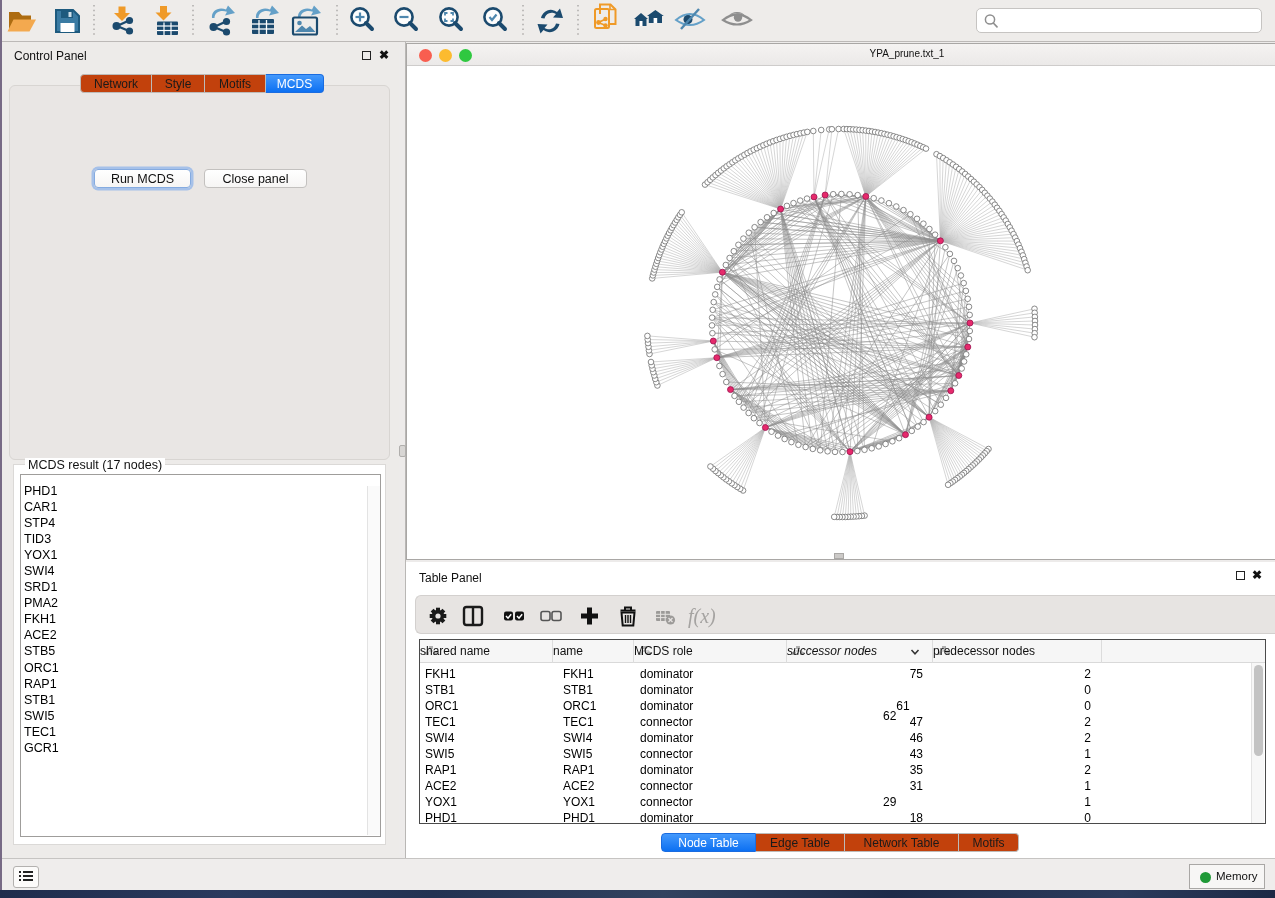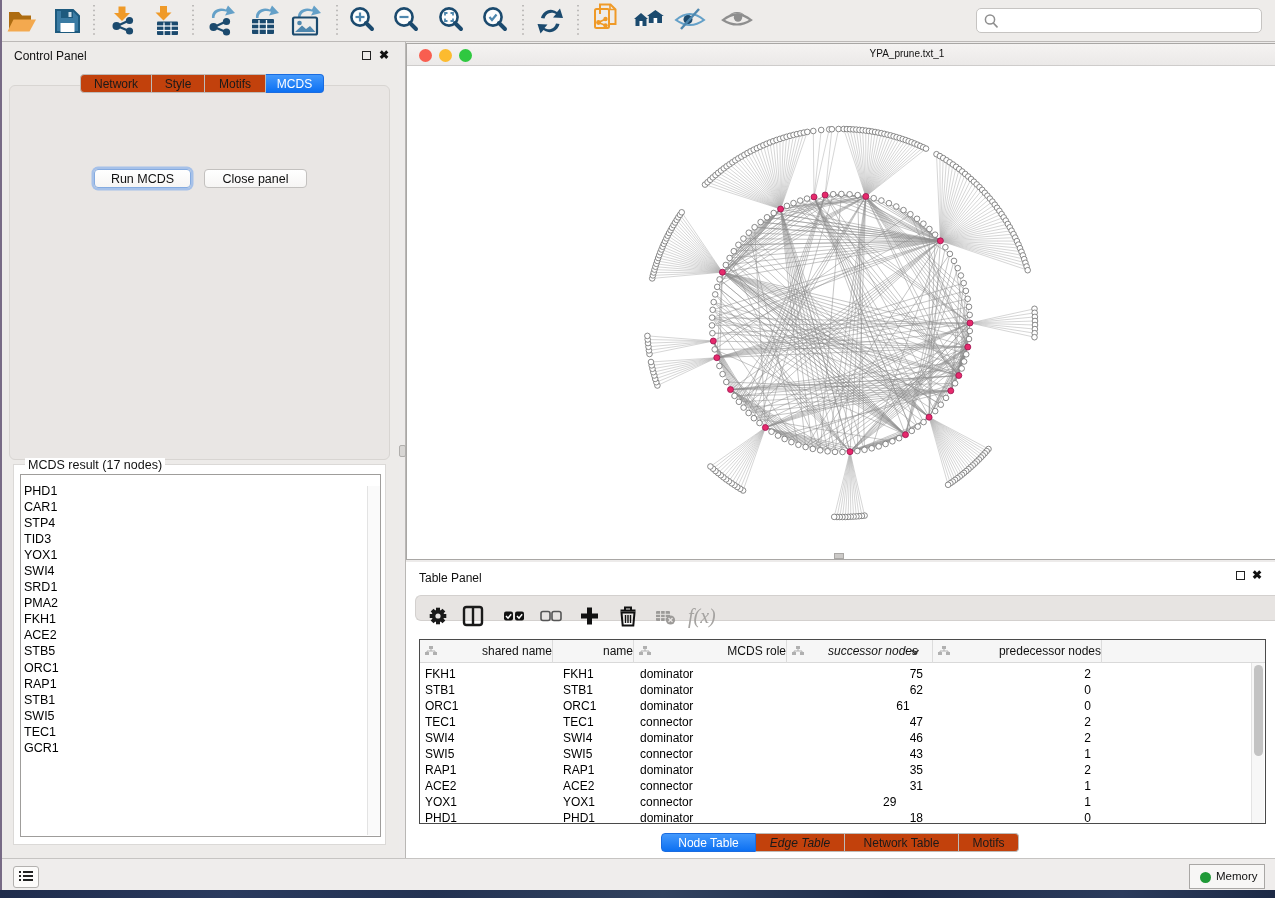--- a/index.html
+++ b/index.html
@@ -55,32 +55,32 @@
 
 #netwin { left:406px; top:43px; width:869px; height:517px; background:#fff; border:1px solid #a9a7a5; border-right:none; }
 #nettitle { position:absolute; left:0; top:0; width:100%; height:22px; background:linear-gradient(#f5f3f2,#ebe9e8); border-bottom:1px solid #cecccb; }
 #nettitle .tl { position:absolute; top:5px; width:13px; height:13px; border-radius:50%; }
 #nettitle .name { position:absolute; left:400px; top:4px; width:200px; text-align:center; font-size:10px; color:#111; }
 #netgrip { left:834px; top:553px; width:10px; height:6px; background:#cccac8; border:1px solid #aaa8a6; }
 
 
 #tpanel { left:406px; top:562px; width:869px; height:296px; background:#ffffff; }
 #tpanel .ptitle { position:absolute; left:13px; top:9px; font-size:12px; color:#111; }
-#ttools { position:absolute; left:9px; top:33px; width:860px; height:26px; background:#e7e4e2; border:1px solid #d3d0ce; border-radius:6px 0 0 6px; border-right:none;text-align:center; }
+#ttools { position:absolute; left:9px; top:33px; width:860px; height:39px; background:#e7e4e2; border:1px solid #d3d0ce; border-radius:6px 0 0 6px; border-right:none;text-align:center; }
 #ttable { position:absolute; left:13px; top:77px; width:847px; height:185px; background:#fff; border:1px solid #4a4a4a; }
 #thead { position:absolute; left:0; top:0; width:100%; height:23px; background:#f6f6f6; border-bottom:1px solid #d9d9d9; font-size:12px; color:#111; }
 #thead .col { position:absolute; top:0; height:23px; border-right:1px solid #dcdcdc; }
-#thead .lbl { position:absolute; top:4px; width:100%; text-align:right; }
+#thead .lbl { position:absolute; top:4px; width:100%; text-align:left; }
 .hicon { position:absolute; left:5px; top:6px; width:12px; height:10px; opacity:.55; }
 .trow { position:absolute; left:0; width:100%; height:16px; font-size:12px; color:#000; }
 .trow span { position:absolute; top:1px; }
 #tsb { position:absolute; right:1px; top:23px; width:13px; height:160px; background:#f7f7f7; border-left:1px solid #e3e3e3; }
 #tsb .thumb { position:absolute; left:2px; top:2px; width:9px; height:91px; background:#c3c3c3; border-radius:5px; }
 #ttabs { left:661px; top:833px; }
-#ttabs .t1 { width:95px; } #ttabs .t2 { width:89px;font-style:italic; } #ttabs .t3 { width:114px; } #ttabs .t4 { width:60px; }
+#ttabs .t1 { width:95px; } #ttabs .t2 { width:89px; } #ttabs .t3 { width:114px; } #ttabs .t4 { width:60px; }
 
 
 #statusbar { left:0; top:858px; width:1275px; height:32px; background:#efedec; border-top:1px solid #c6c4c2; }
 #listbtn { left:13px; top:866px; width:26px; height:22px; background:#fcfbfa; border:1px solid #b3b1af; border-radius:3px; }
 #membtn { left:1189px; top:864px; width:76px; height:25px; background:#f7f6f5; border:1px solid #a9a7a5; font-size:11.5px; color:#111; }
 #membtn .dot { position:absolute; left:10px; top:6.5px; width:11px; height:11px; border-radius:50%; background:#1f9937; }
 #membtn .mtxt { position:absolute; left:26px; top:5px; }
 #bottomstrip { left:0; top:890px; width:1275px; height:8px; background:linear-gradient(90deg,#1f2c4c 0%,#2a3a5e 18%,#233252 34%,#31425f 52%,#1e2b49 70%,#2b3b5c 88%,#1c2945 100%); }
 </style>
 </head>
@@ -1142,21 +1142,21 @@
         <span style="left:5px;">FKH1</span>
         <span style="left:143px;">FKH1</span>
         <span style="left:220px;">dominator</span>
         <span style="left:463px;width:40px;text-align:right;">75</span>
         <span style="left:631px;width:40px;text-align:right;">2</span>
       </div>
 <div class="trow" style="top:42px;">
         <span style="left:5px;">STB1</span>
         <span style="left:143px;">STB1</span>
         <span style="left:220px;">dominator</span>
-        <span style="left:463px;width:40px;text-align:right;">62</span>
+        <span style="left:463px;width:40px;margin-top:26px;">62</span>
         <span style="left:631px;width:40px;text-align:right;">0</span>
       </div>
 <div class="trow" style="top:58px;">
         <span style="left:5px;">ORC1</span>
         <span style="left:143px;">ORC1</span>
         <span style="left:220px;">dominator</span>
         <span style="left:463px;width:40px;text-align:center;">61</span>
         <span style="left:631px;width:40px;text-align:right;">0</span>
       </div>
 <div class="trow" style="top:74px;">

